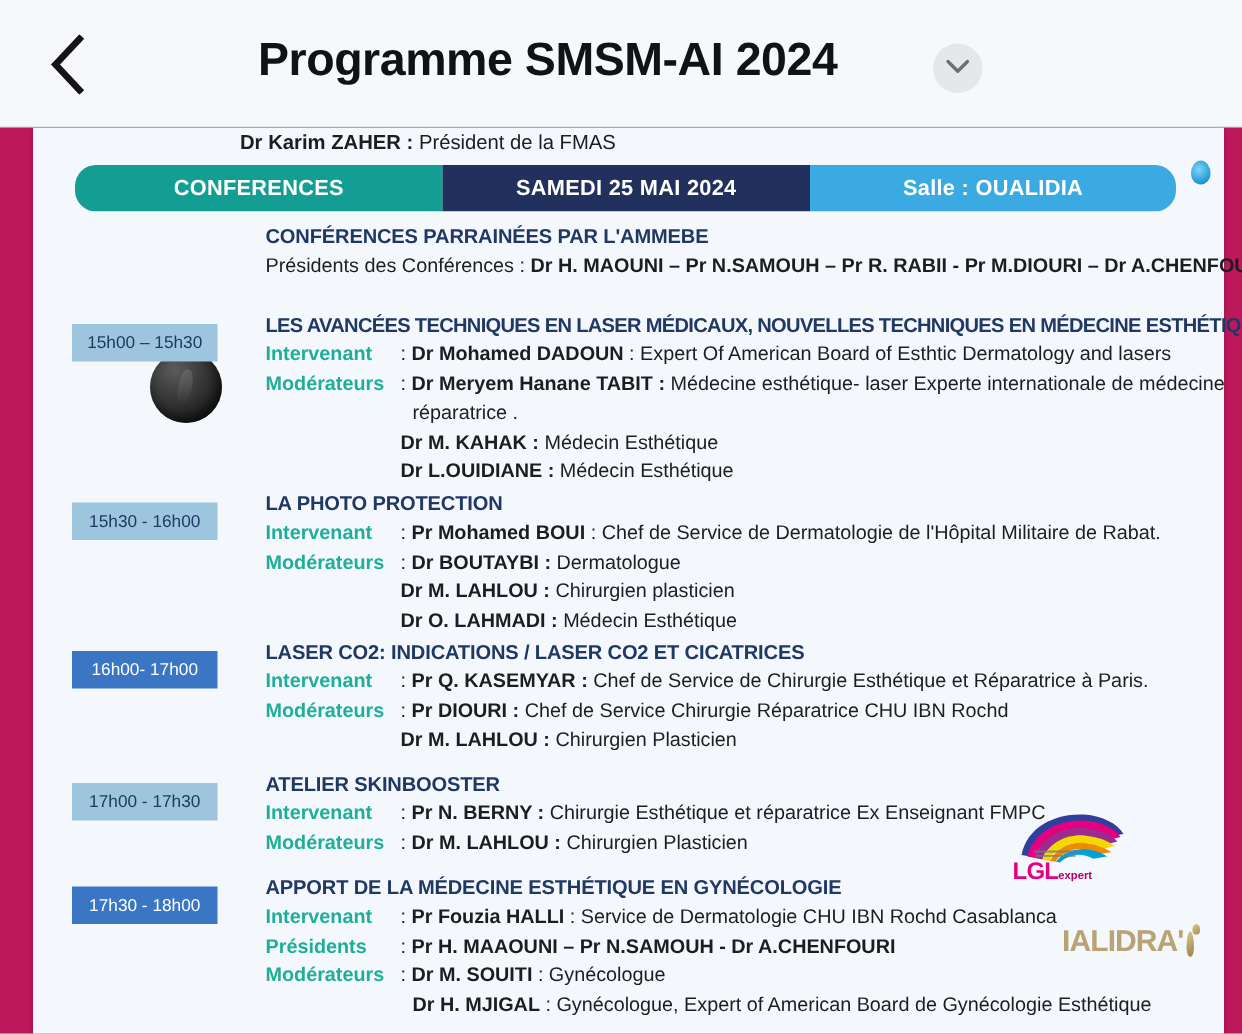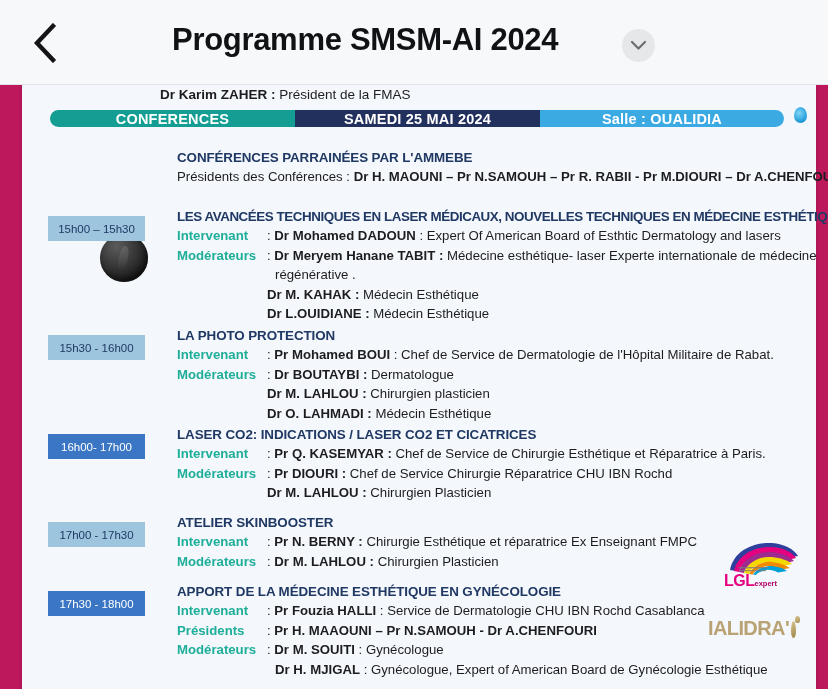--- a/index.html
+++ b/index.html
@@ -78,21 +78,21 @@
     font-size: 13.5px;
     color: #1d1d1f;
     white-space: nowrap;
   }
   #top-partial-line b { font-weight: bold; }
 
   
   #section-header {
     position: absolute;
     left: 28px; top: 25px;
-    width: 734px; height: 17px;
+    width: 734px; height: 31px;
     display: flex;
     border-radius: 14px;
     overflow: hidden;
     font-size: 14.5px;
     font-weight: bold;
     color: #ffffff;
     letter-spacing: 0.2px;
   }
   #section-header > div {
     display: flex; align-items: center; justify-content: center;
@@ -170,21 +170,21 @@
     left: 19px; top: 12px;
     width: 9px; height: 24px;
     background: linear-gradient(160deg, rgba(120,120,120,0.55), rgba(40,40,40,0.1));
     transform: rotate(14deg);
     border-radius: 40% 60% 50% 50%;
   }
 
   
   #lgl-logo {
     position: absolute;
-    left: 702px; top: 455px;
+    left: 653px; top: 455px;
     width: 78px; height: 52px;
   }
   #lgl-text {
     position: absolute;
     left: 0; bottom: 0;
     width: 78px;
     font-size: 16px;
     font-weight: bold;
     color: #e4007f;
     letter-spacing: -0.5px;
@@ -287,21 +287,21 @@
 
       <div class="block" style="top:122px;">
         <div class="time-badge light" style="top:9px;">15h00 – 15h30</div>
         <div class="block-body" style="top:0;">
           <div class="block-title narrow">LES AVANCÉES TECHNIQUES EN LASER MÉDICAUX, NOUVELLES TECHNIQUES EN MÉDECINE ESTHÉTIQUE</div>
 
           <div class="row"><span class="lbl w90">Intervenant</span><span>: </span><span class="nm">Dr Mohamed DADOUN</span><span> : Expert Of American Board of Esthtic Dermatology and lasers</span></div>
 
           <div class="row"><span class="lbl w90">Modérateurs</span><span>: </span><span class="nm">Dr Meryem Hanane TABIT :</span><span> Médecine esthétique- laser Experte internationale de médecine</span></div>
 
-          <div class="row indent2"><span>régénérative .</span></div>
+          <div class="row indent2"><span>réparatrice .</span></div>
 
           <div class="row indent"><span class="nm">Dr M. KAHAK :</span><span> Médecin Esthétique</span></div>
 
           <div class="row indent"><span class="nm">Dr L.OUIDIANE :</span><span> Médecin Esthétique</span></div>
         </div>
       </div>
 
       <div class="block" style="top:241px;">
         <div class="time-badge light" style="top:9px;">15h30 - 16h00</div>
         <div class="block-body" style="top:0;">

